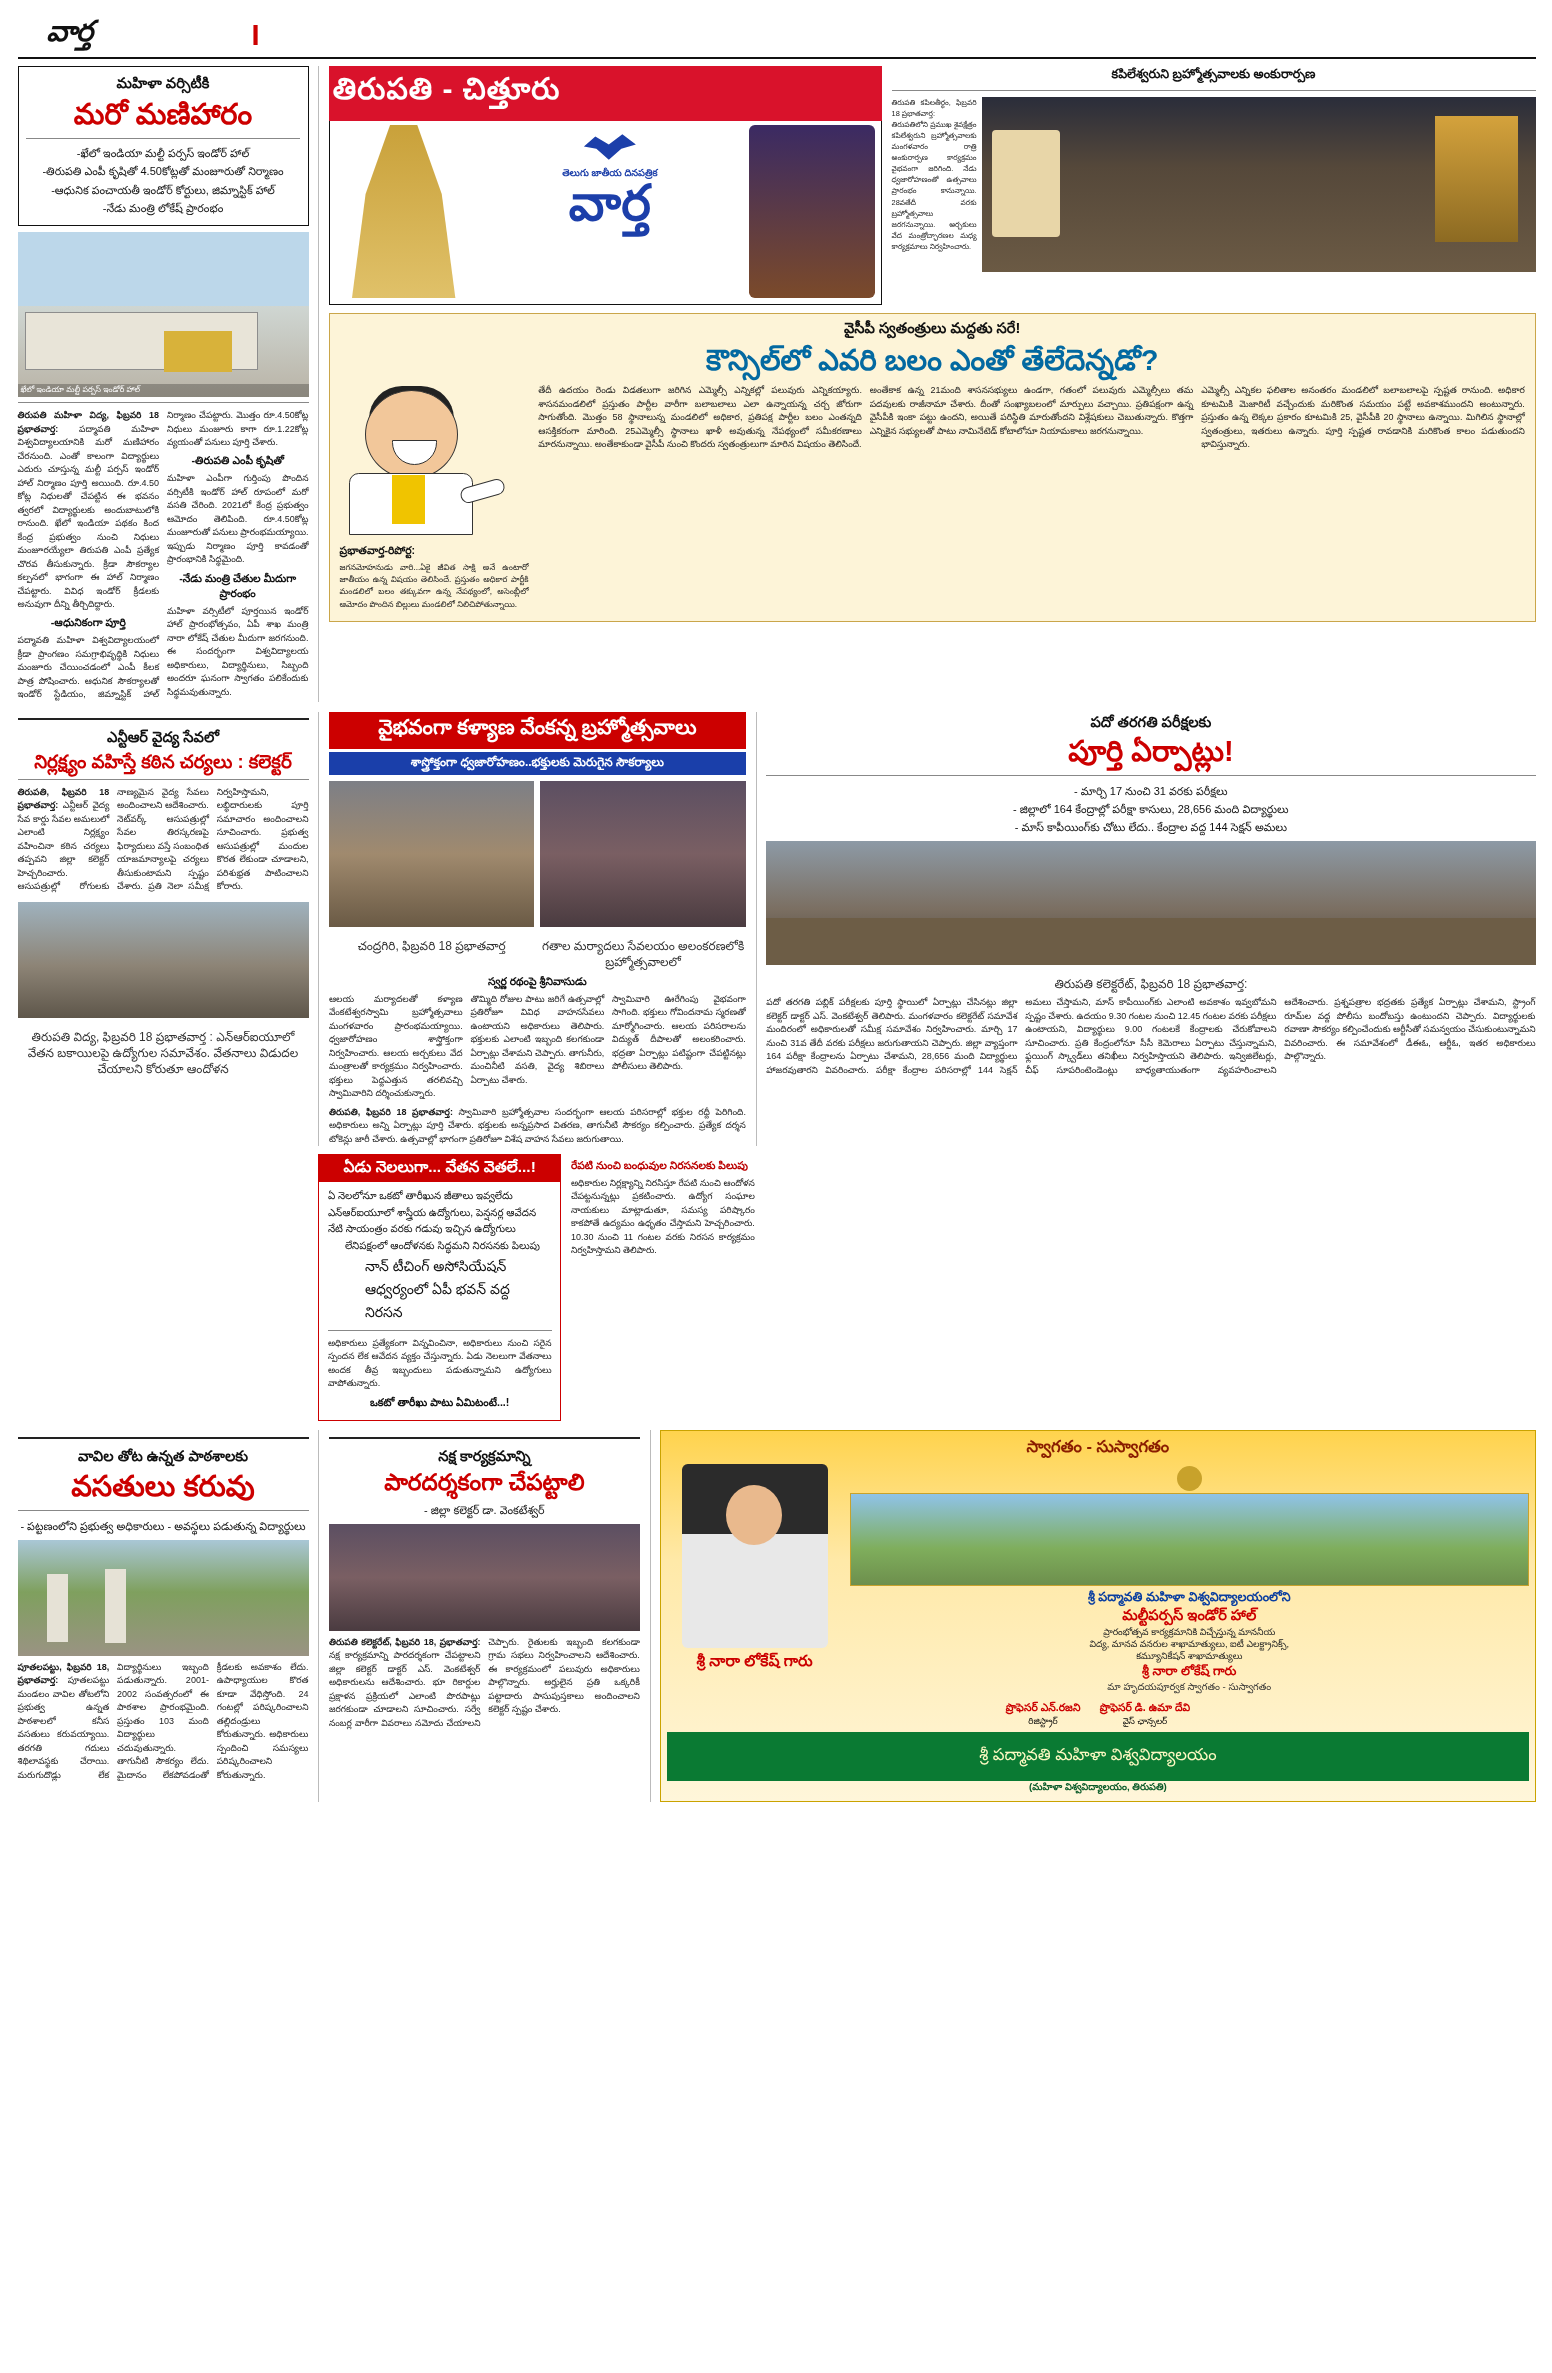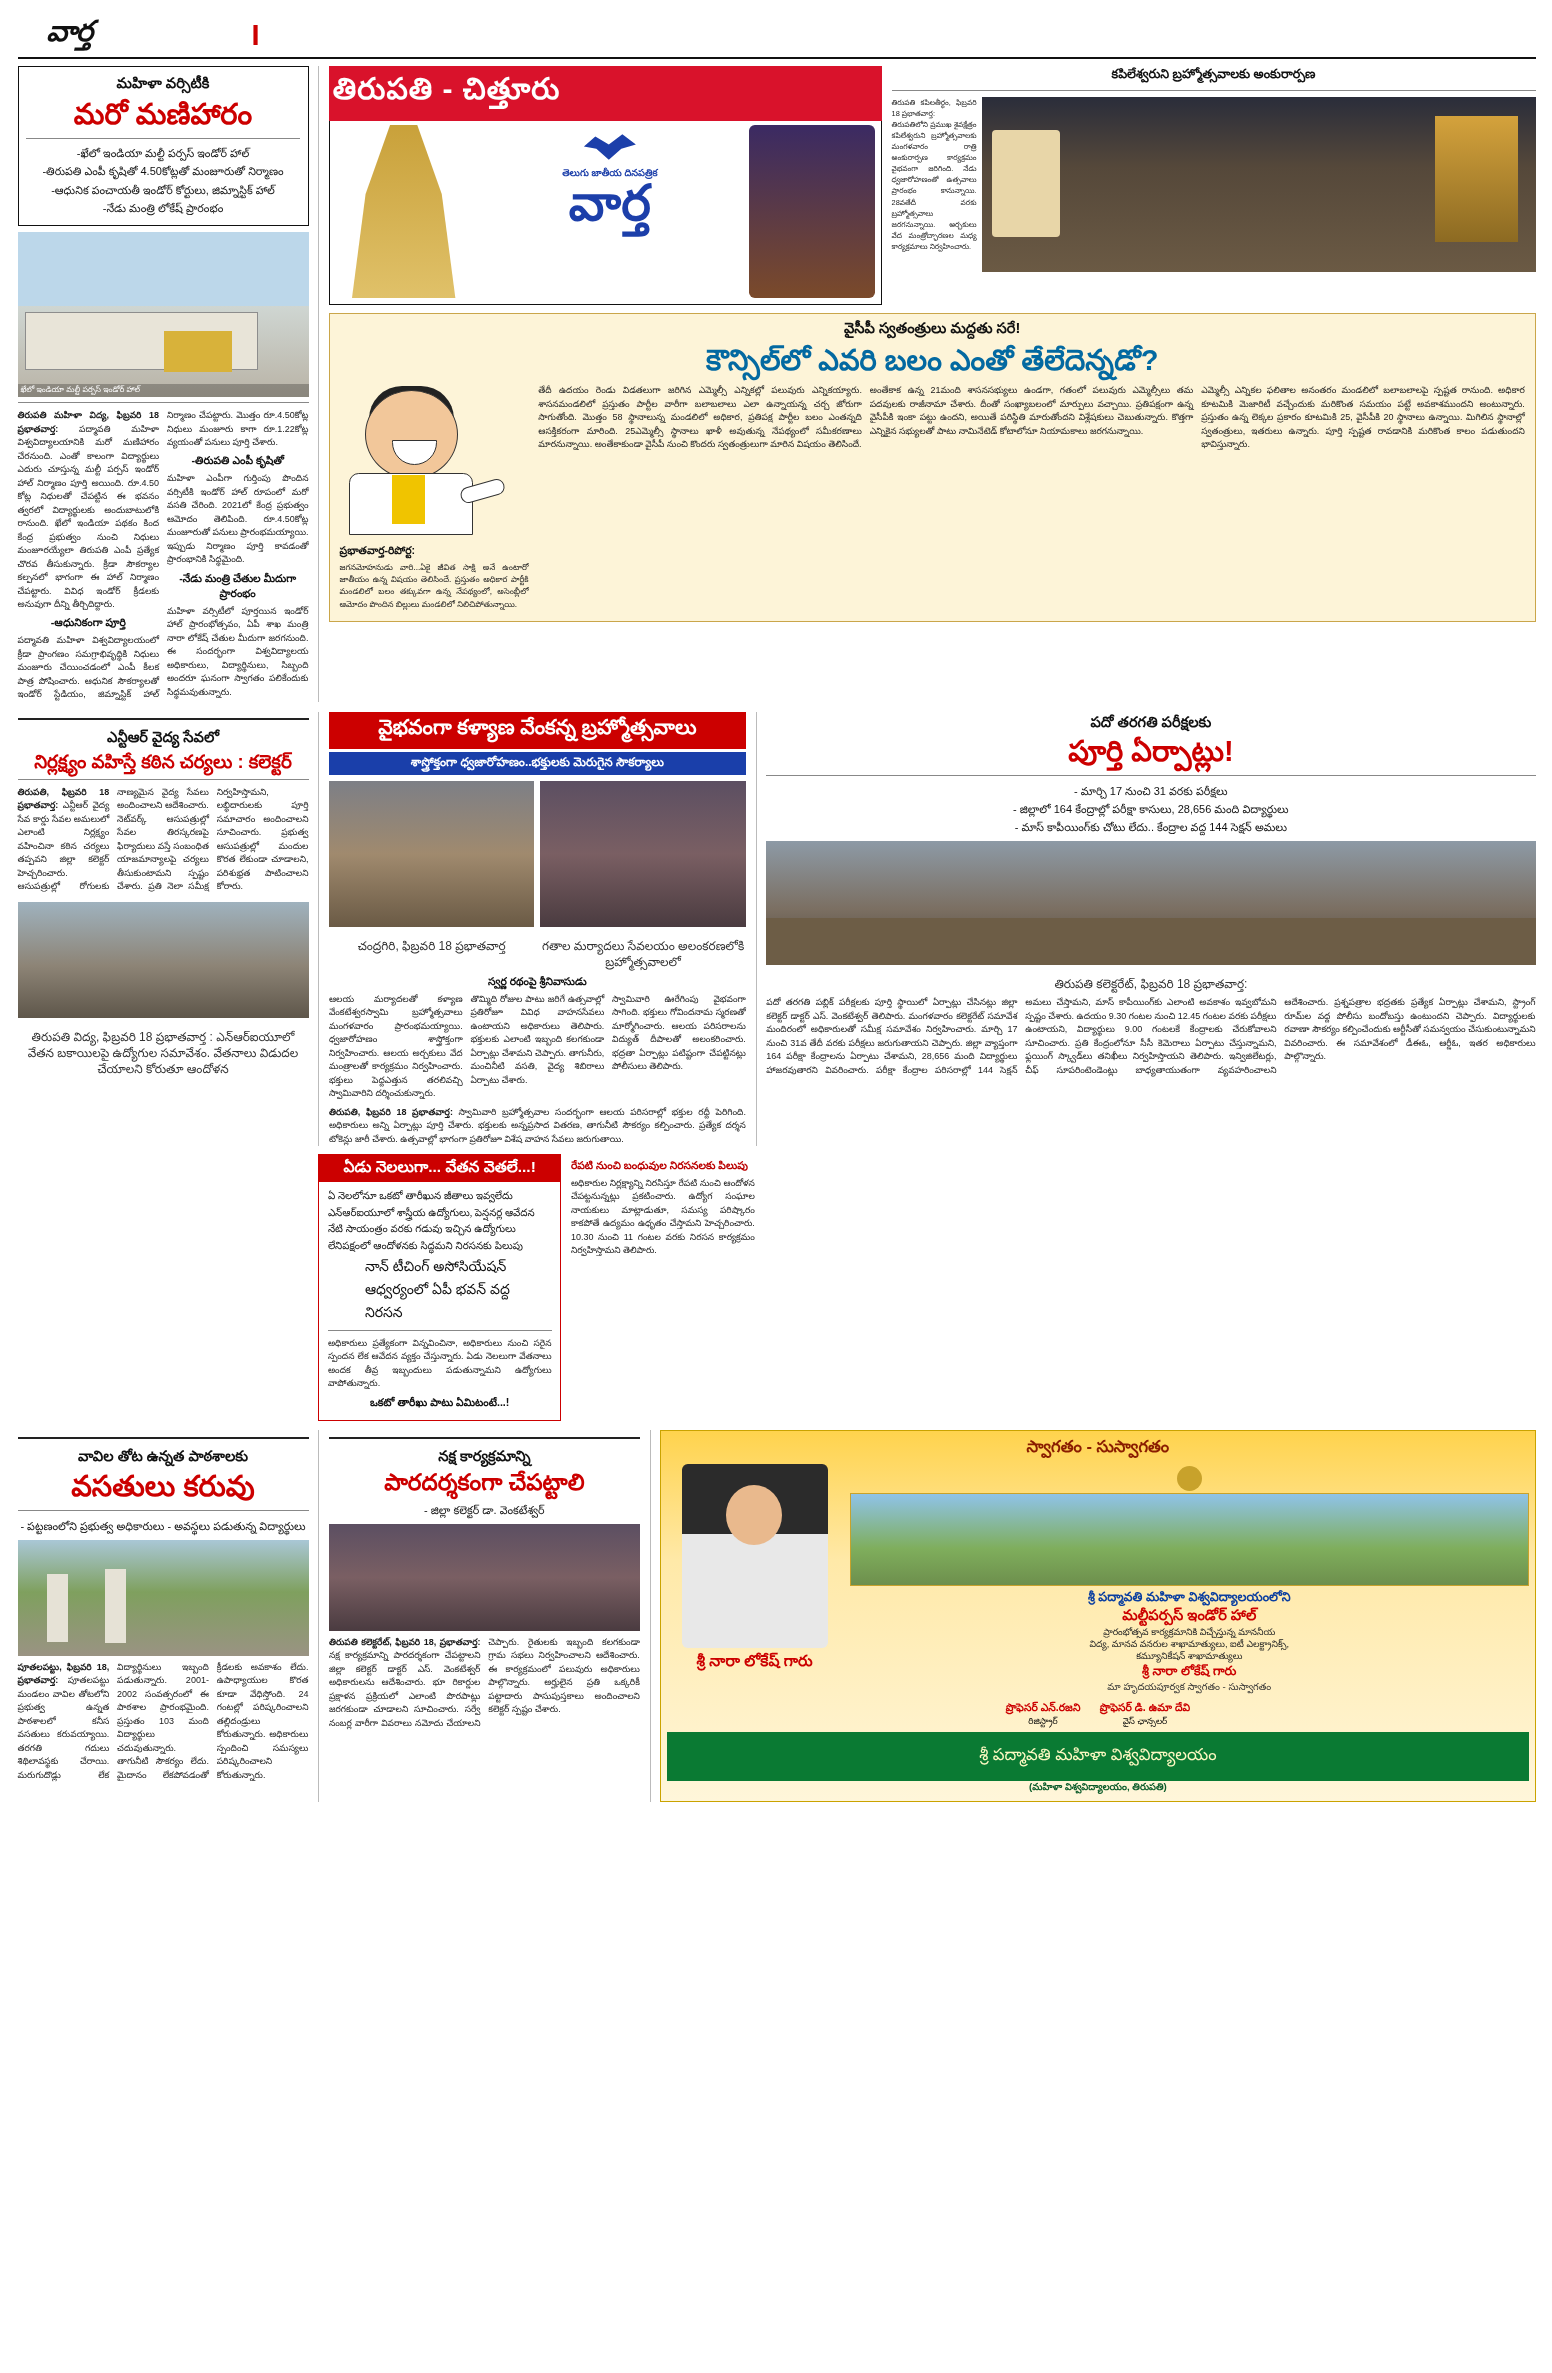--- a/index.html
+++ b/index.html
@@ -420,23 +420,23 @@
       </div>
     </div>
   </div>
 
   <div class="cols" style="margin-top:7.8px;">
     <div style="width:291px;"></div>
     <div style="width:243px;">
       <div class="box-note">
         <div class="bn-head">ఏడు నెలలుగా... వేతన వెతలే...!</div>
         <div class="bullets" style="font-size:10.2px;text-align:left;">ఏ నెలలోనూ ఒకటో తారీఖున జీతాలు ఇవ్వలేదు</div>
-        <div class="bullets" style="font-size:10.2px;text-align:left;font-family:Liberation Serif, serif;">ఎన్ఆర్ఐయూలో శాస్త్రీయ ఉద్యోగులు, పెన్షనర్ల ఆవేదన</div>
+        <div class="bullets" style="font-size:10.2px;text-align:left;">ఎన్ఆర్ఐయూలో శాస్త్రీయ ఉద్యోగులు, పెన్షనర్ల ఆవేదన</div>
         <div class="bullets" style="font-size:10.2px;text-align:left;">నేటి సాయంత్రం వరకు గడువు ఇచ్చిన ఉద్యోగులు</div>
-        <div class="bullets" style="font-size:10.2px;text-align:left;">లేనిపక్షంలో ఆందోళనకు సిద్ధమని నిరసనకు పిలుపు</div>
+        <div class="bullets" style="font-size:10.2px;text-align:left;margin-left:17px;">లేనిపక్షంలో ఆందోళనకు సిద్ధమని నిరసనకు పిలుపు</div>
         <div class="bullets" style="font-size:14px;text-align:left;margin-left:37px;">నాన్ టీచింగ్ అసోసియేషన్ ఆధ్వర్యంలో ఏపీ భవన్ వద్ద నిరసన</div>
         <div class="hr-thin"></div>
         <div class="body-text">అధికారులు ప్రత్యేకంగా విన్నవించినా, అధికారులు నుంచి సరైన స్పందన లేక ఆవేదన వ్యక్తం చేస్తున్నారు. ఏడు నెలలుగా వేతనాలు అందక తీవ్ర ఇబ్బందులు పడుతున్నామని ఉద్యోగులు వాపోతున్నారు.</div>
         <div class="sub-head">ఒకటో తారీఖు పాటు ఏమిటంటే...!</div>
       </div>
     </div>
     <div style="width:184px;">
       <div class="sub-head" style="text-align:left;color:#b00;">రేపటి నుంచి బంధువుల నిరసనలకు పిలుపు</div>
       <div class="body-text">అధికారుల నిర్లక్ష్యాన్ని నిరసిస్తూ రేపటి నుంచి ఆందోళన చేపట్టనున్నట్లు ప్రకటించారు. ఉద్యోగ సంఘాల నాయకులు మాట్లాడుతూ, సమస్య పరిష్కారం కాకపోతే ఉద్యమం ఉధృతం చేస్తామని హెచ్చరించారు. 10.30 నుంచి 11 గంటల వరకు నిరసన కార్యక్రమం నిర్వహిస్తామని తెలిపారు.</div>
     </div>

